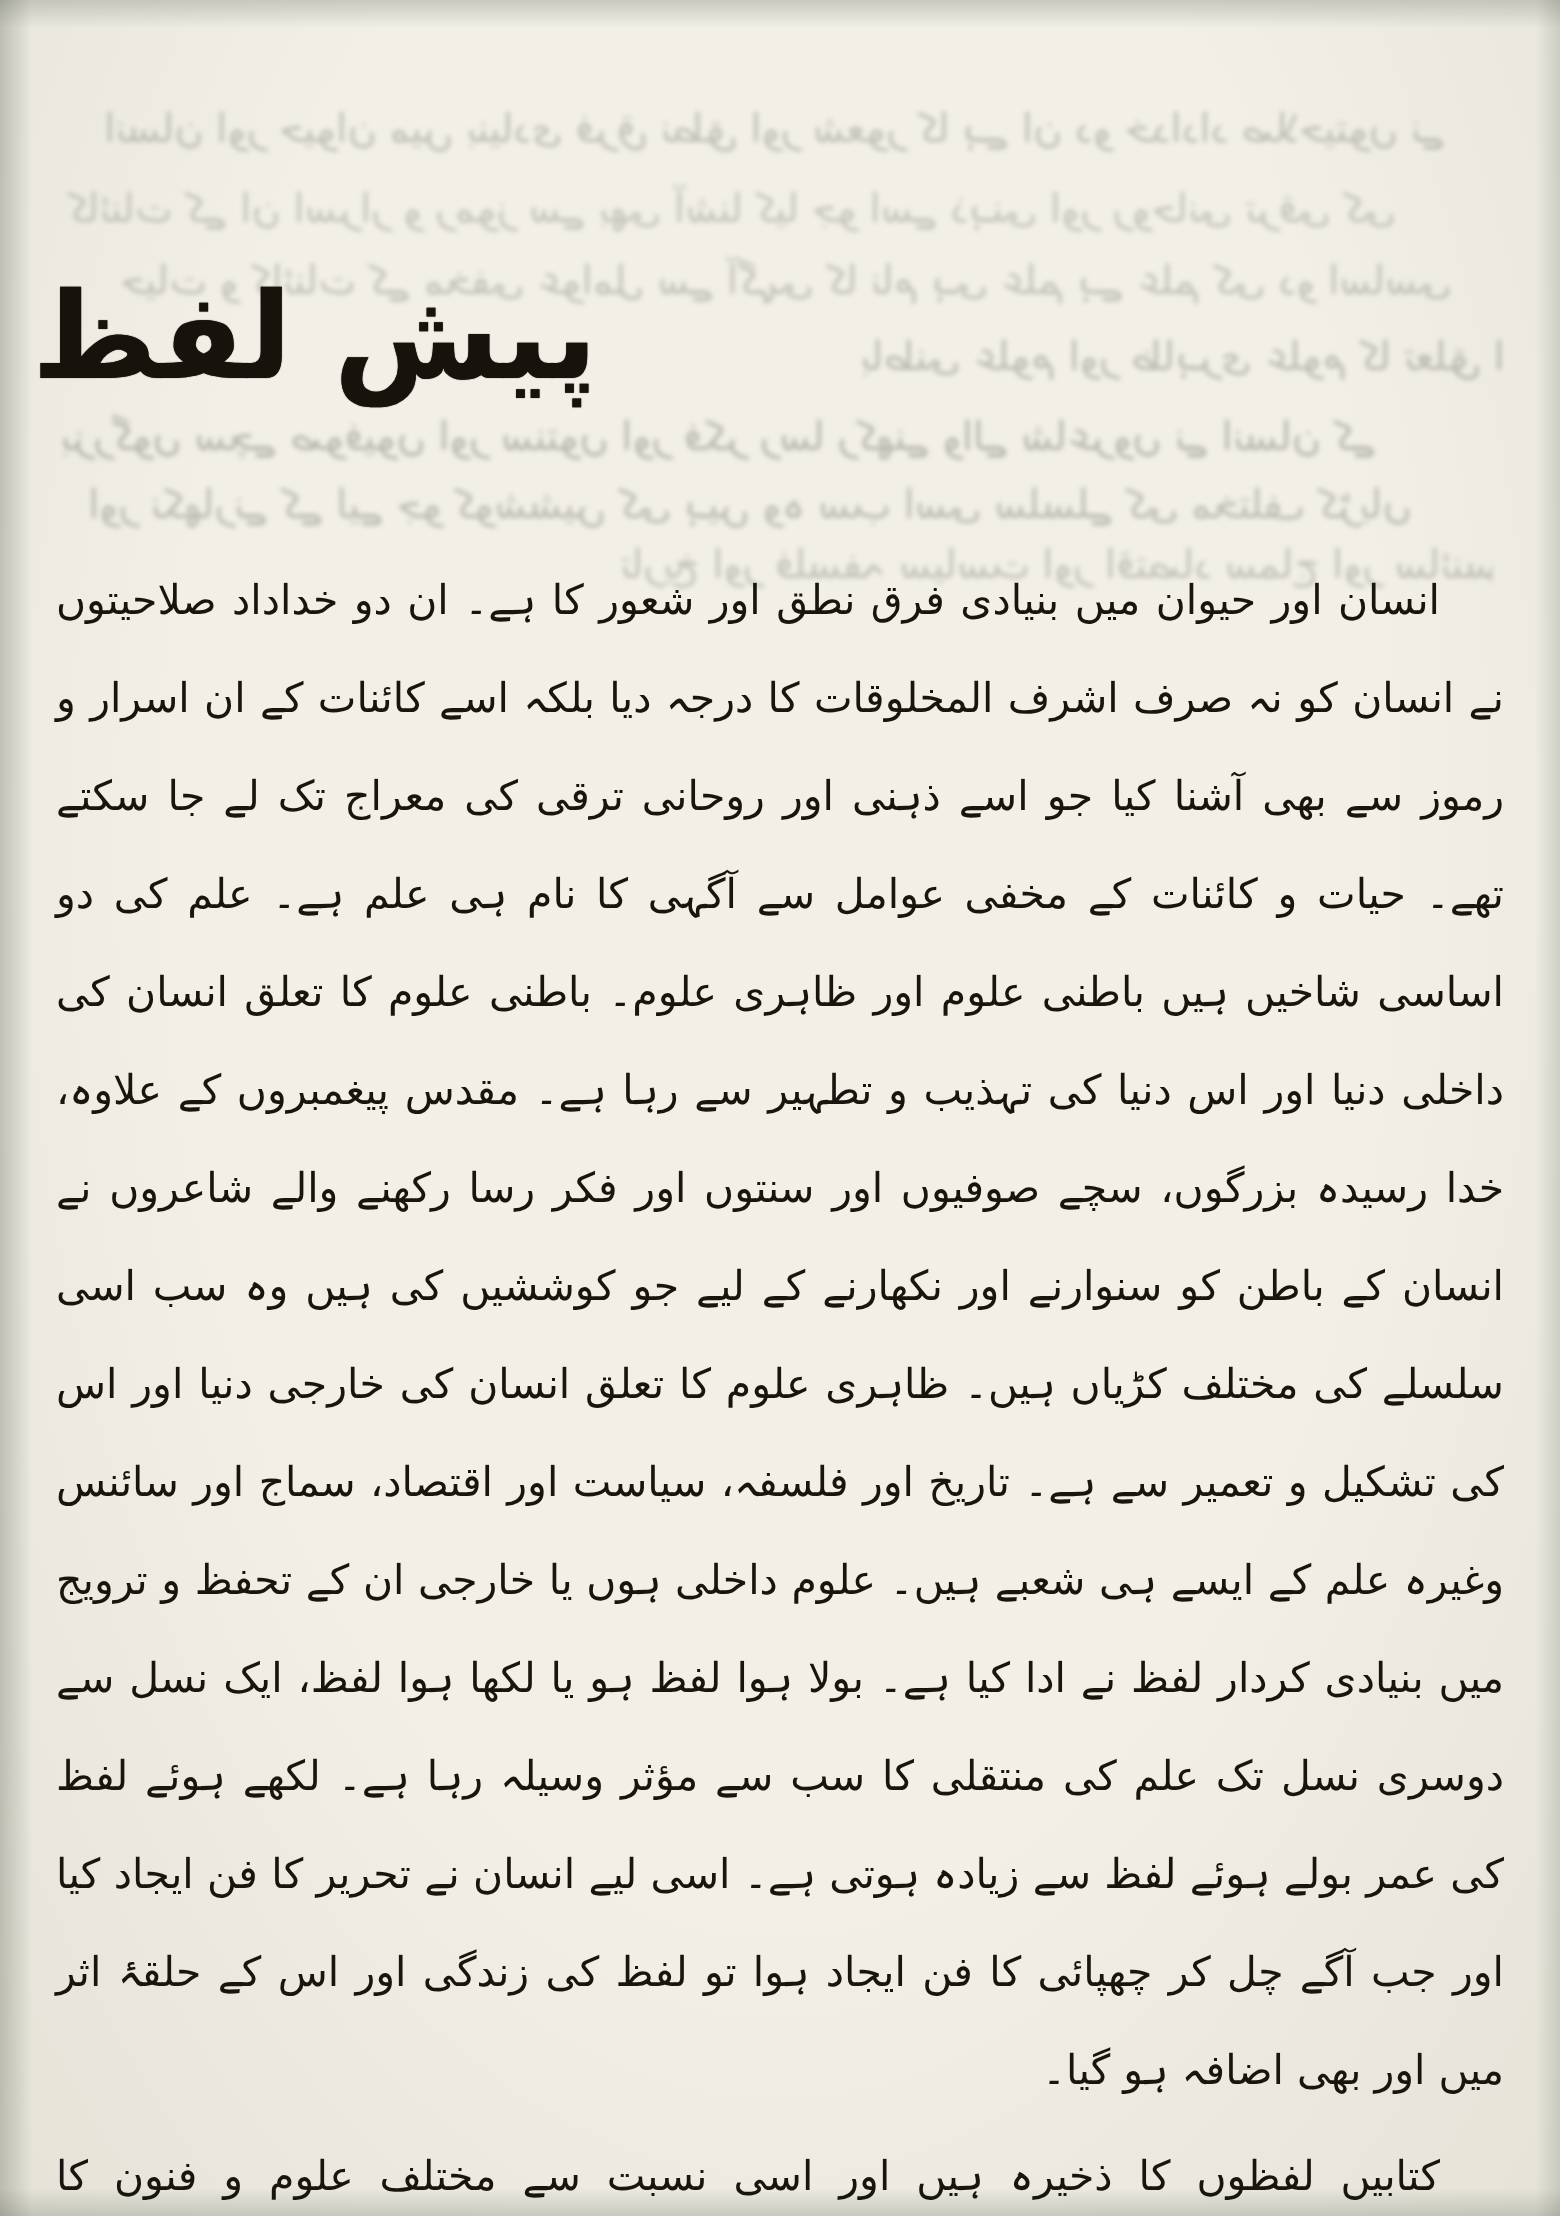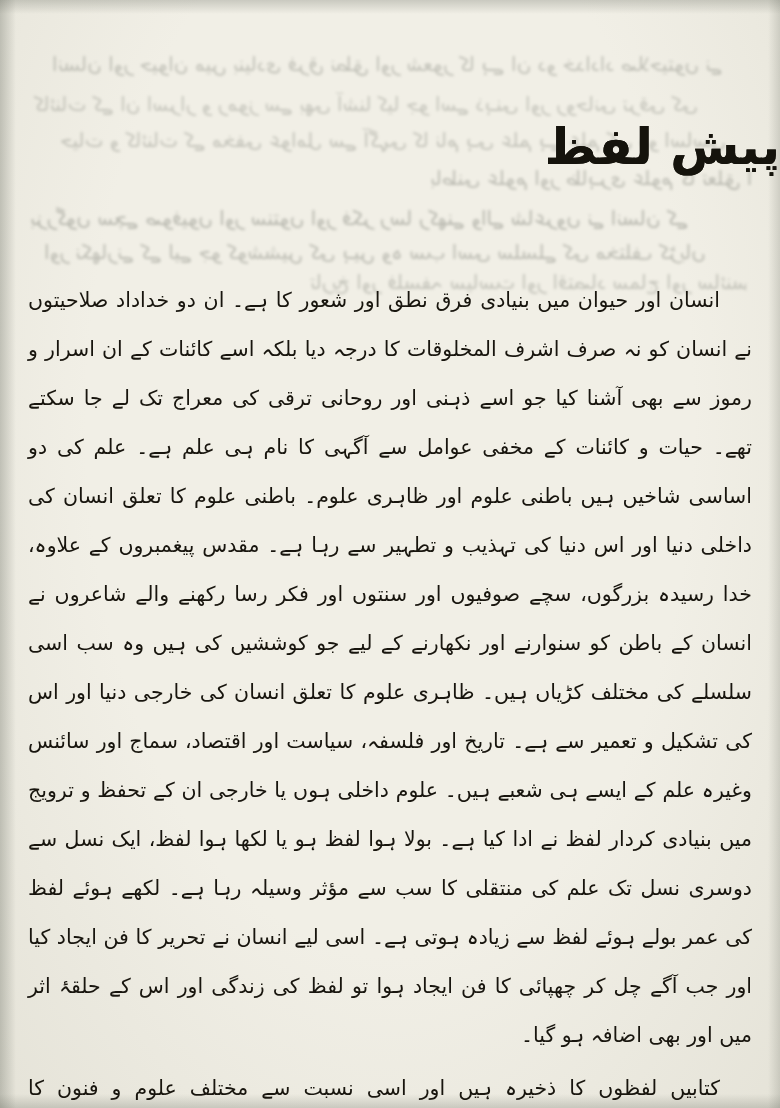--- a/index.html
+++ b/index.html
@@ -24,24 +24,24 @@
     overflow:hidden;
     transform:scaleX(-1);
     filter:blur(1.4px);
     color:#7d7f76;
     font-size:20px;
     pointer-events:none;
   }
   .title{
     position:absolute;
     top:118px;left:0;right:0;
-    margin:0;
-    text-align:right;
+    margin:16px;
+    text-align:left;
     direction:rtl;
-    font-size:50px;
+    font-size:60px;
     font-weight:700;
     color:#15130c;
     letter-spacing:1px;
     text-shadow:0 0 .5px #15130c;
   }
   .body-text{
     position:absolute;
     top:276px;
     right:28px;left:28px;
     direction:rtl;

